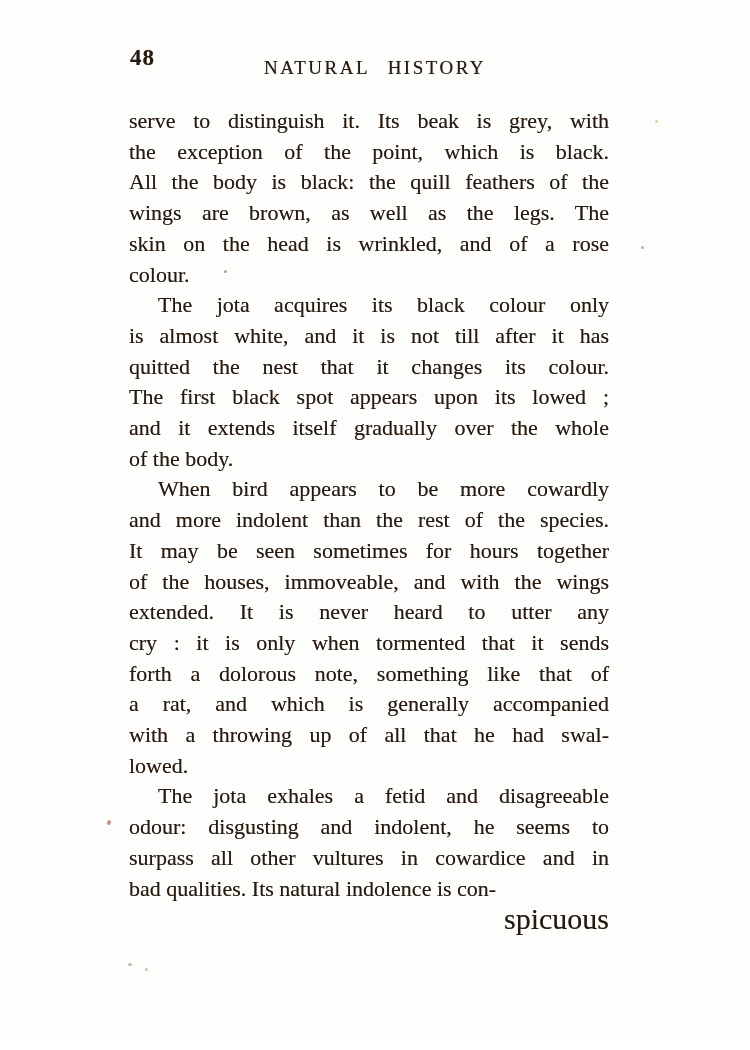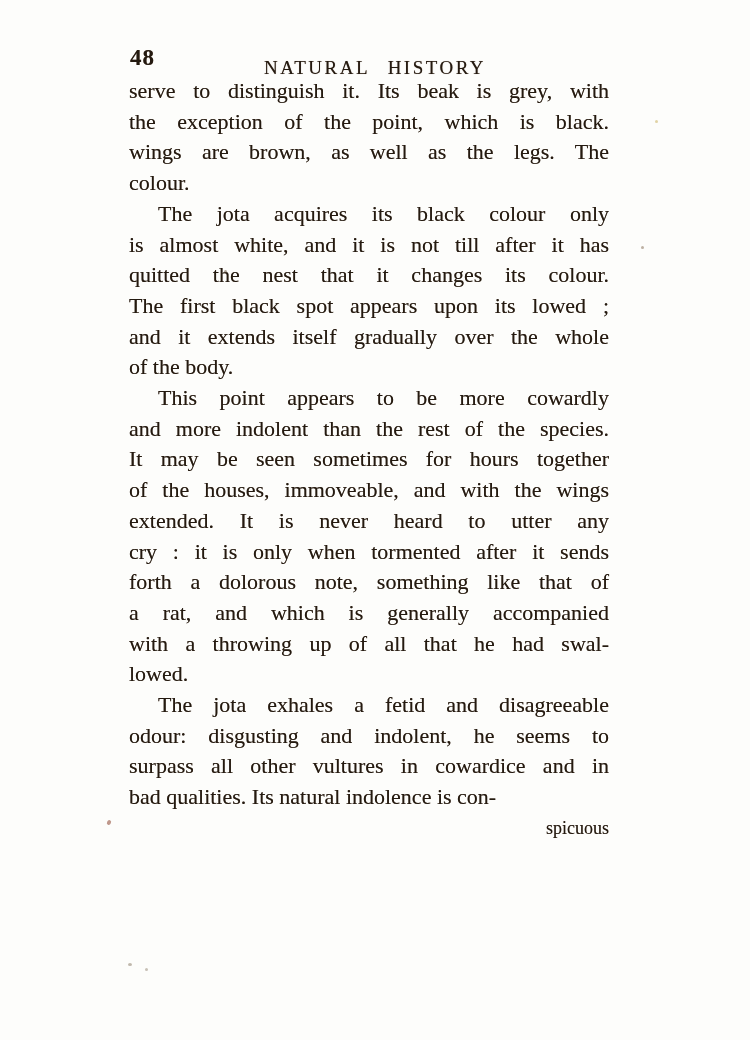--- a/index.html
+++ b/index.html
@@ -33,39 +33,39 @@
     text-align: center;
     font-size: 19px;
     font-weight: normal;
     letter-spacing: 2.5px;
     word-spacing: 11px;
     text-shadow: 0 0 0.7px rgba(60, 30, 12, 0.6);
   }
   .text-column {
     position: absolute;
     left: 129px;
-    top: 76px;
+    top: 106px;
     width: 480px;
   }
   .line {
     font-size: 22px;
     line-height: 30.7px;
     text-align: justify;
     text-align-last: justify;
     white-space: normal;
     text-shadow: 0 0 0.6px rgba(55, 30, 12, 0.55);
   }
   .line.para-end {
     text-align-last: left;
   }
   .line.indent {
     text-indent: 29px;
   }
   .catchword-line {
-    font-size: 18px;
+    font-size: 30px;
     line-height: 30.7px;
     text-align: right;
     text-shadow: 0 0 0.6px rgba(55, 30, 12, 0.55);
   }
   .speck {
     position: absolute;
     border-radius: 50%;
   }
   .speck-1 { left: 107px; top: 820px; width: 4px; height: 5px; background: rgba(140, 70, 50, 0.55); transform: rotate(25deg); }
   .speck-2 { left: 224px; top: 270px; width: 3px; height: 3px; background: rgba(90, 70, 50, 0.5); }
@@ -80,34 +80,36 @@
 <div class="scan-page">
 
   <div class="page-number">48</div>
 
   <div class="running-header">NATURAL HISTORY</div>
 
   <div class="text-column">
     <div id="body-text">
         <div class="line">serve to distinguish it.  Its beak is grey, with</div>
         <div class="line">the exception of the point, which is black.</div>
+        <div class="line">All the body is black:  the quill feathers of the</div>
         <div class="line">wings are brown, as well as the legs.  The</div>
+        <div class="line">skin on the head is wrinkled, and of a rose</div>
         <div class="line para-end">colour.</div>
         <div class="line indent">The jota acquires its black colour only</div>
         <div class="line">is almost white, and it is not till after it has</div>
         <div class="line">quitted the nest that it changes its colour.</div>
         <div class="line">The first black spot appears upon its lowed ;</div>
         <div class="line">and it extends itself gradually over the whole</div>
         <div class="line para-end">of the body.</div>
-        <div class="line indent">This point appears to be more cowardly</div>
+        <div class="line indent">When bird appears to be more cowardly</div>
         <div class="line">and more indolent than the rest of the species.</div>
         <div class="line">It may be seen sometimes for hours together</div>
         <div class="line">of the houses, immoveable, and with the wings</div>
         <div class="line">extended.  It is never heard to utter any</div>
-        <div class="line">cry : it is only when tormented after it sends</div>
+        <div class="line">cry : it is only when tormented that it sends</div>
         <div class="line">forth a dolorous note, something like that of</div>
         <div class="line">a rat, and which is generally accompanied</div>
         <div class="line">with a throwing up of all that he had swal-</div>
         <div class="line para-end">lowed.</div>
         <div class="line indent">The jota exhales a fetid and disagreeable</div>
         <div class="line">odour:  disgusting and indolent, he seems to</div>
         <div class="line">surpass all other vultures in cowardice and in</div>
         <div class="line para-end">bad qualities.  Its natural indolence is con-</div>
       </div>
     <div class="catchword-line">spicuous</div>

